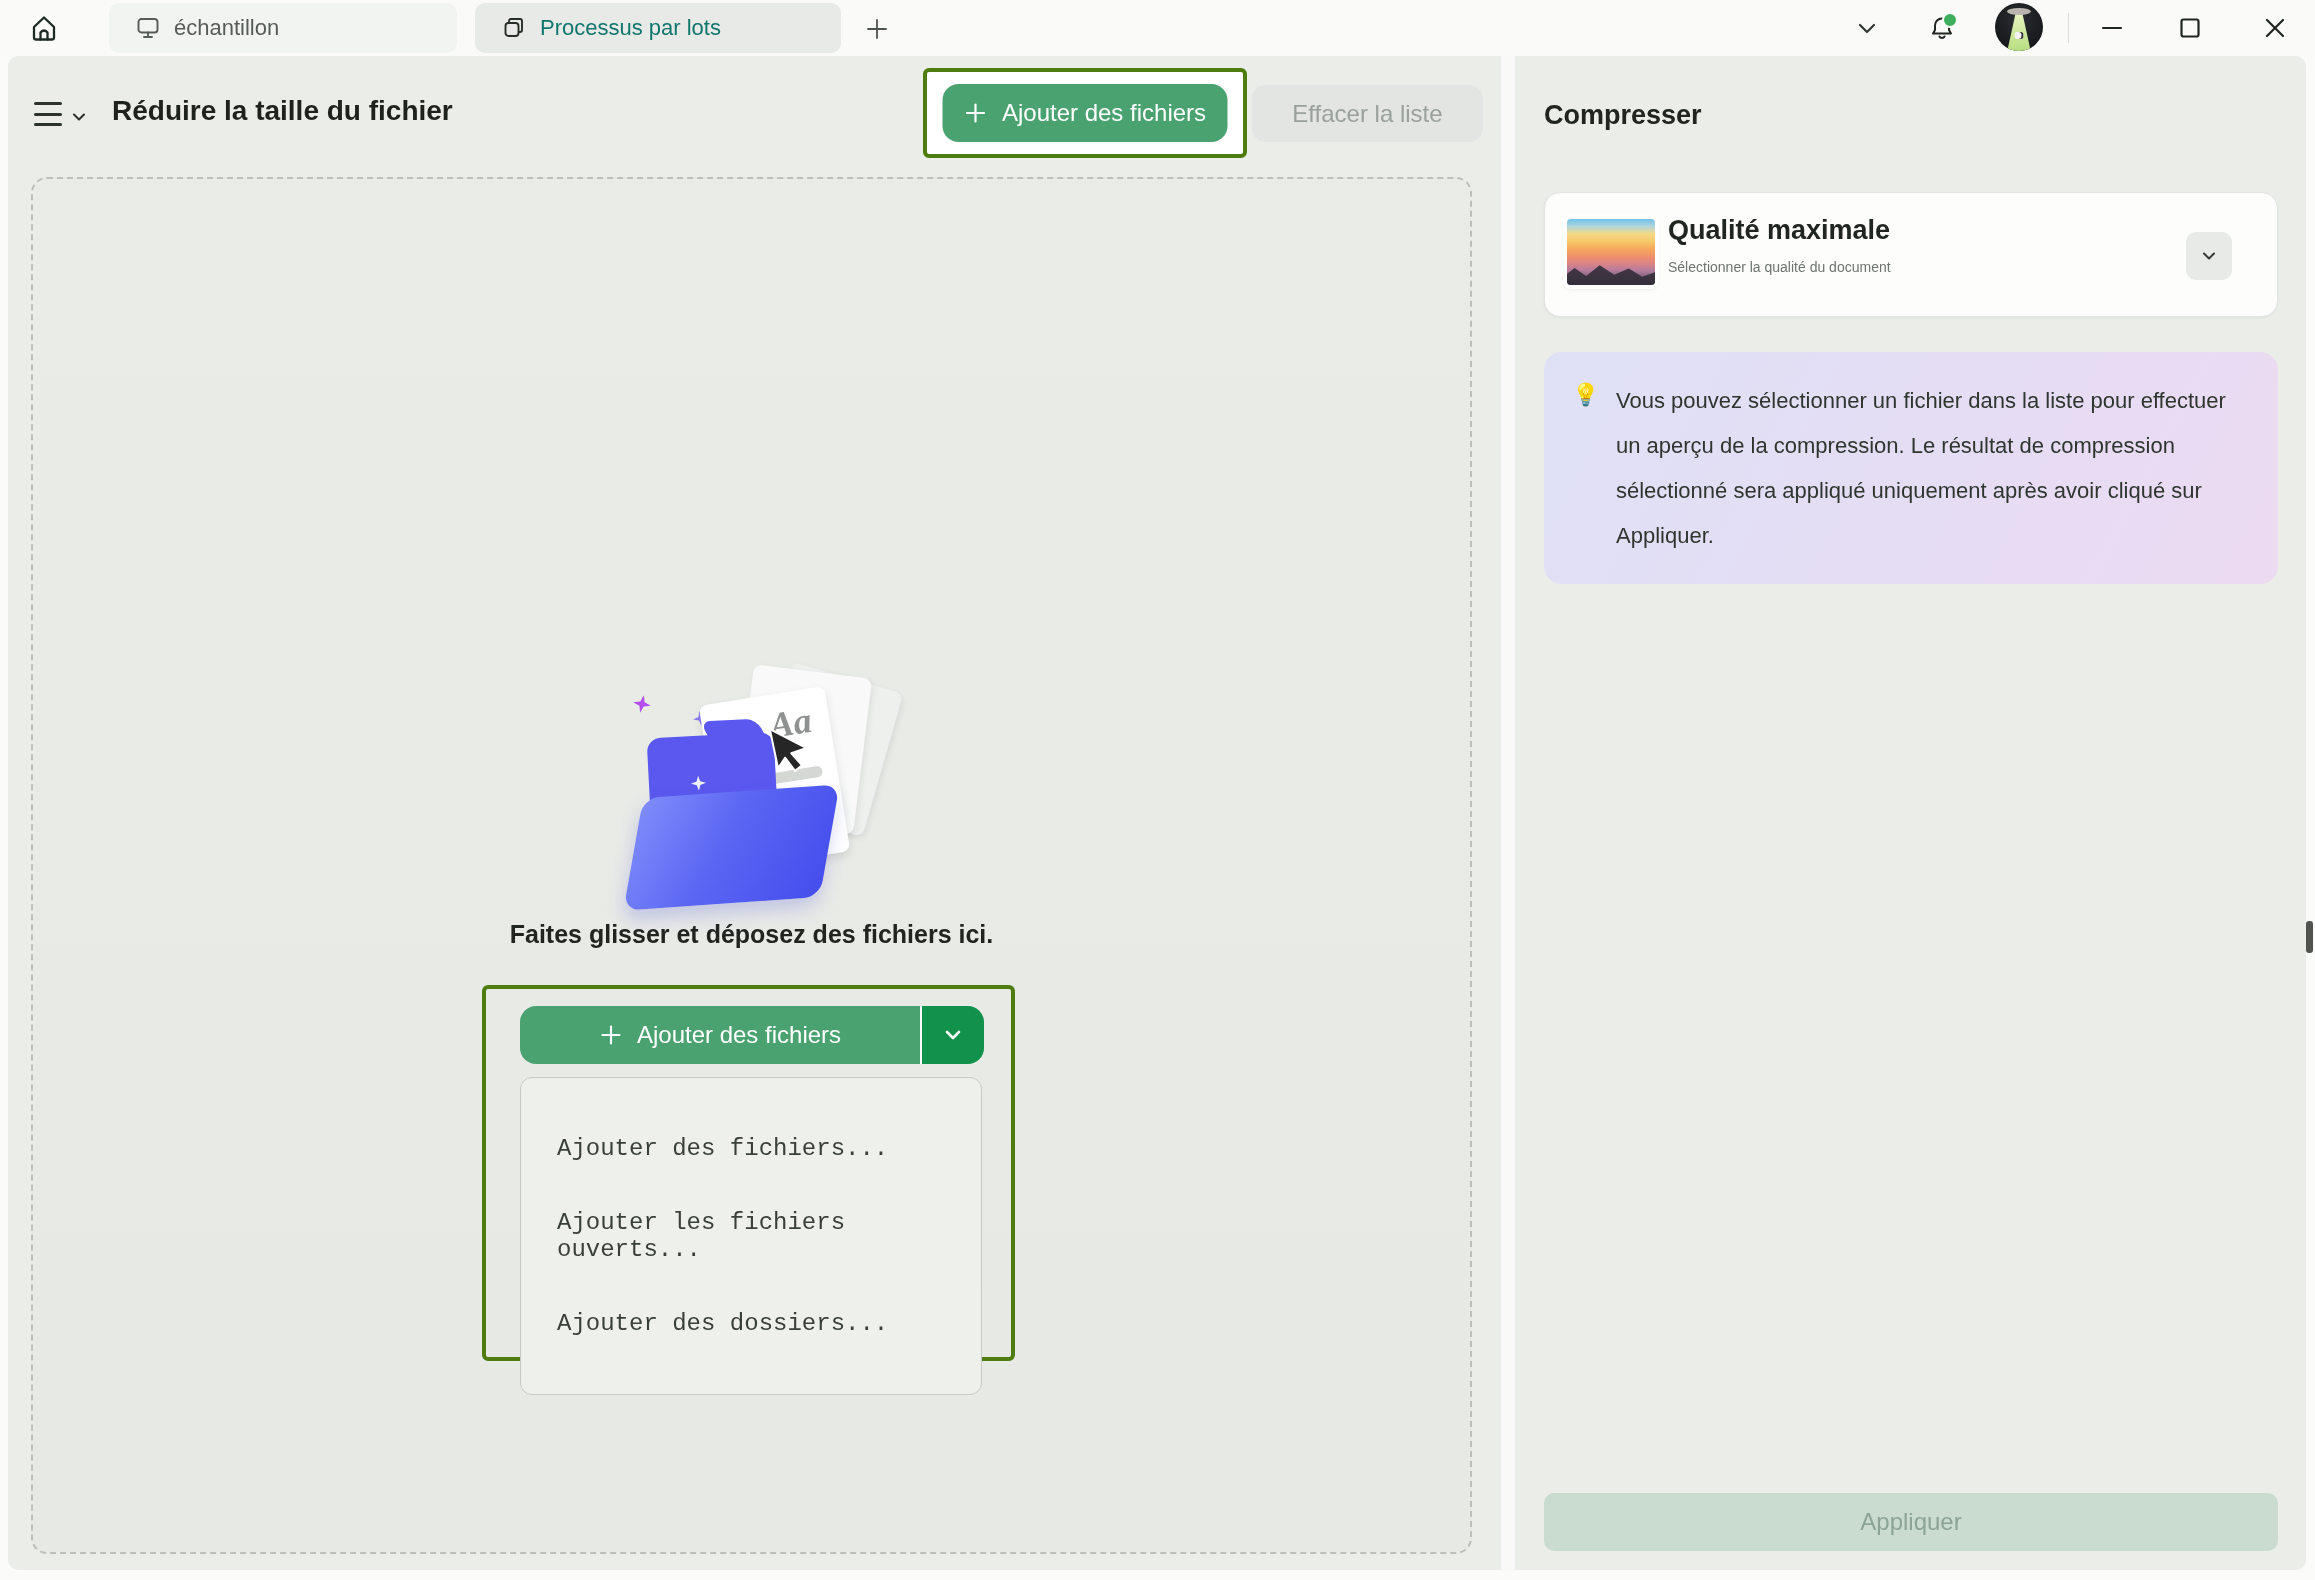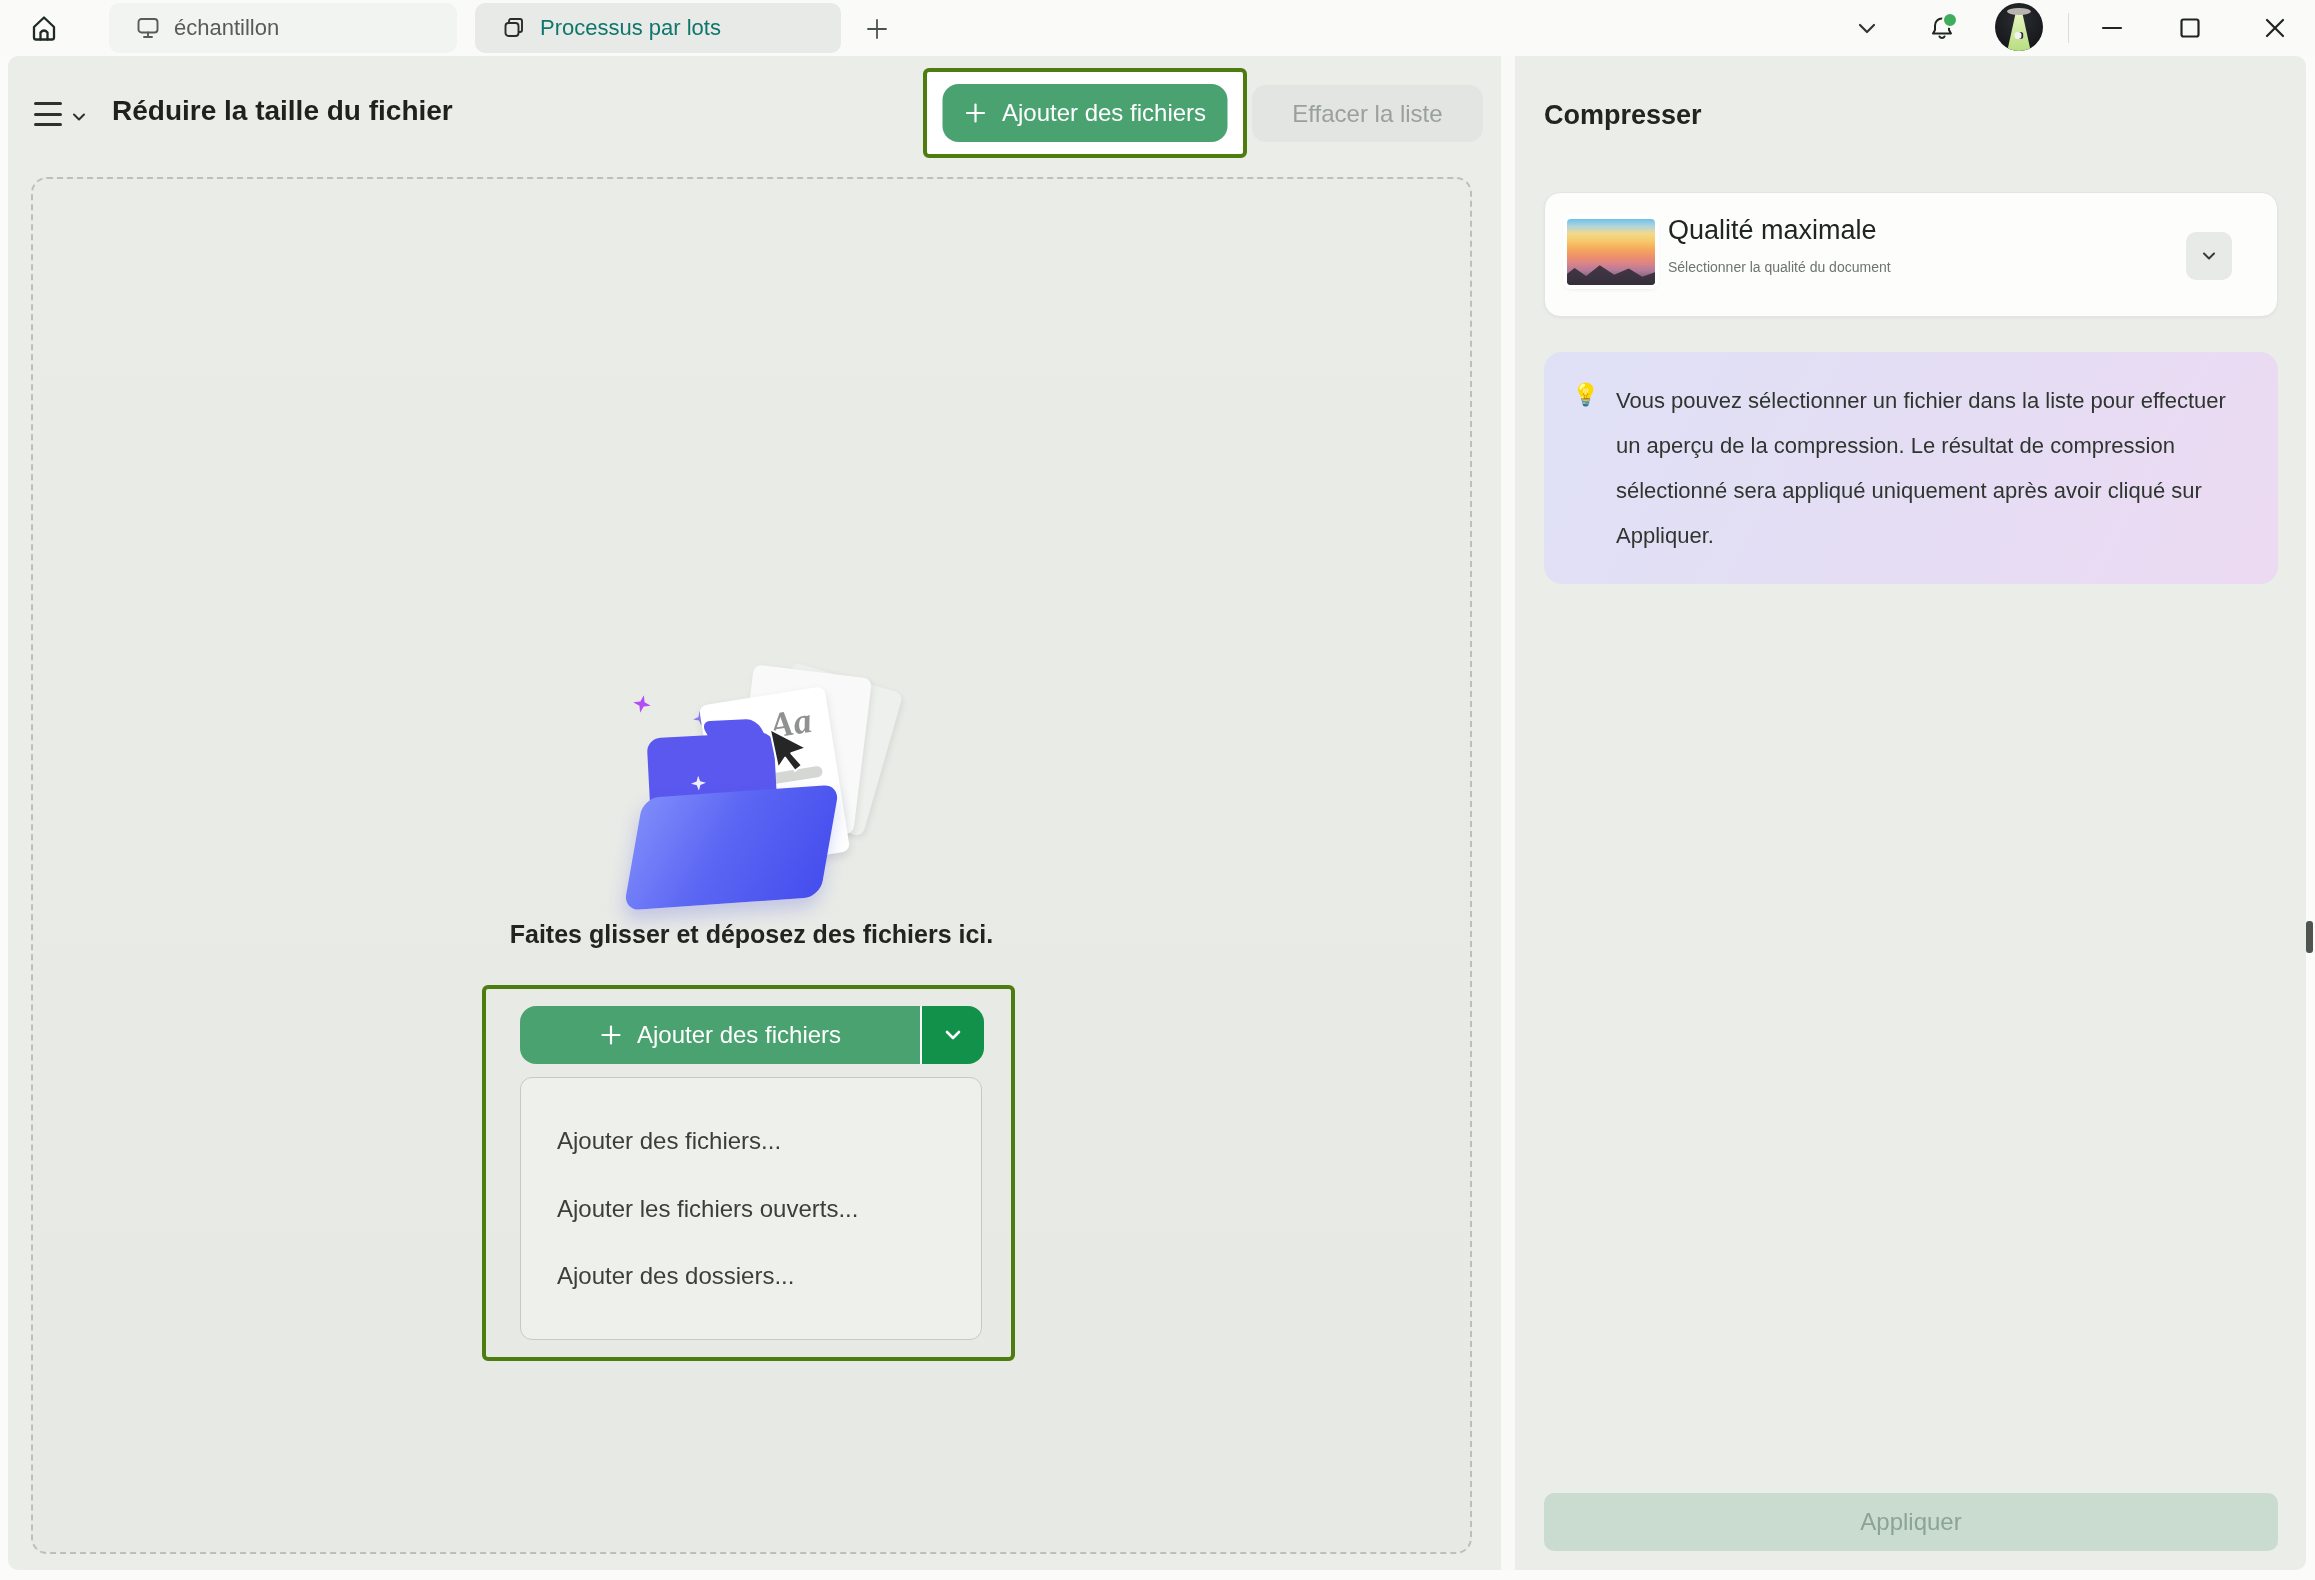--- a/index.html
+++ b/index.html
@@ -51,21 +51,21 @@
   
   .dropzone{position:absolute;left:23px;top:121px;width:1441px;height:1377px;box-sizing:border-box;border:2px dashed #bcc0bb;border-radius:16px;background:linear-gradient(180deg,#eaece8 0%,#e7e9e5 100%);}
   .dz-hint{position:absolute;left:0;top:741px;width:100%;text-align:center;font-size:25px;font-weight:bold;color:#20261f;}
 
   .frame-split{position:absolute;left:449px;top:806px;width:533px;height:376px;background:transparent;}
   .split-btn{position:absolute;left:34px;top:17px;width:464px;height:58px;border-radius:16px;overflow:hidden;display:flex;}
   .split-main{flex:1;display:flex;align-items:center;justify-content:center;gap:14px;background:#4aa271;color:#fff;cursor:pointer;}
   .split-sep{width:2px;background:rgba(255,255,255,.85);}
   .split-chev{width:62px;background:#12914b;display:flex;align-items:center;justify-content:center;cursor:pointer;}
 
-  .dz-menu{position:absolute;left:34px;top:88px;width:462px;height:263px;box-sizing:border-box;background:#eef0ec;border:1.5px solid #c6cac5;border-radius:12px;display:flex;flex-direction:column;justify-content:space-evenly;padding:10px 0;}
+  .dz-menu{position:absolute;left:34px;top:88px;width:462px;height:318px;box-sizing:border-box;background:#eef0ec;border:1.5px solid #c6cac5;border-radius:12px;display:flex;flex-direction:column;justify-content:space-evenly;padding:10px 0;font-family:Liberation Mono, monospace;}
   .dz-menu-item{padding-left:36px;font-size:24px;color:#394039;cursor:pointer;}
 
   
   .illus{position:absolute;left:586px;top:490px;width:279px;height:219px;}
   .pg{position:absolute;border-radius:8px;}
   .pg3{left:151px;top:6px;width:115px;height:149px;background:#eef0ee;transform:rotate(16deg);box-shadow:2px 2px 6px rgba(0,0,0,.08);}
   .pg2{left:125px;top:2px;width:119px;height:157px;background:#f8f9f8;transform:rotate(7deg);box-shadow:2px 2px 6px rgba(0,0,0,.08);}
   .pg1{left:92px;top:26px;width:127px;height:167px;background:#ffffff;transform:rotate(-9deg);box-shadow:0 4px 10px rgba(0,0,0,.10);}
   .pg1 .aa{position:absolute;right:18px;top:10px;font-family:"Liberation Serif",serif;font-style:italic;font-weight:bold;font-size:36px;color:#8f9290;}
   .pg1 .bar{position:absolute;left:16px;height:11px;border-radius:6px;background:#d5d7d4;}
@@ -83,21 +83,21 @@
 
   
   .panel-divider{position:absolute;left:1493px;top:0;width:14px;height:1514px;background:#f9faf8;}
   .right-panel{position:absolute;left:1506px;top:0;width:792px;height:1514px;}
   .rp-title{position:absolute;left:30px;top:44px;font-size:27px;font-weight:bold;color:#20261f;}
   .quality-card{position:absolute;left:30px;top:136px;width:734px;height:125px;background:#fdfdfc;border:1px solid #e3e5e2;border-radius:16px;box-sizing:border-box;box-shadow:0 1px 3px rgba(0,0,0,.05);cursor:pointer;}
   .q-thumb{position:absolute;left:22px;top:26px;width:88px;height:66px;border-radius:4px;background:
       linear-gradient(180deg,#6fc0e6 0%,#a9d4e0 10%,#f2d98a 22%,#f7c868 34%,#f6a75d 46%,#ee8f6b 57%,#d98388 68%,#b47b9b 78%,#8d6a88 86%,#4a4250 95%,#2e2a33 100%);
     box-shadow:0 0 0 4px #ffffff,0 2px 6px rgba(0,0,0,.18);overflow:hidden;}
   .q-thumb::after{content:"";position:absolute;left:-6px;bottom:-4px;width:110%;height:34px;background:#362f3b;clip-path:polygon(0 70%,14% 38%,26% 62%,40% 30%,55% 58%,70% 40%,84% 64%,100% 48%,100% 100%,0 100%);opacity:.92;}
-  .q-title{position:absolute;left:123px;top:22px;font-size:27px;font-weight:normal;color:#20261f;}
+  .q-title{position:absolute;left:123px;top:22px;font-size:27px;font-weight:bold;color:#20261f;}
   .q-sub{position:absolute;left:123px;top:66px;font-size:14px;color:#6e746e;}
   .q-chev-btn{position:absolute;left:641px;top:39px;width:46px;height:48px;border-radius:10px;background:#e7eae6;display:flex;align-items:center;justify-content:center;cursor:pointer;}
 
   .tip-box{position:absolute;left:30px;top:296px;width:734px;box-sizing:border-box;border-radius:18px;padding:26px 28px;background:linear-gradient(118deg,#dfe1f6 0%,#e5ddf4 55%,#ecdaf2 100%);display:flex;gap:8px;}
   .tip-bulb{flex:0 0 36px;font-size:22px;line-height:33px;}
   .tip-text{flex:1;font-size:22px;line-height:45px;color:#2f352f;}
 
   .apply-btn{position:absolute;left:30px;top:1437px;width:734px;height:58px;border-radius:10px;background:#cadcd0;color:#8ca495;font-size:24px;display:flex;align-items:center;justify-content:center;cursor:default;}
 
   .edge-thumb{position:absolute;left:2306px;top:921px;width:7px;height:32px;border-radius:3px;background:#50544f;}

